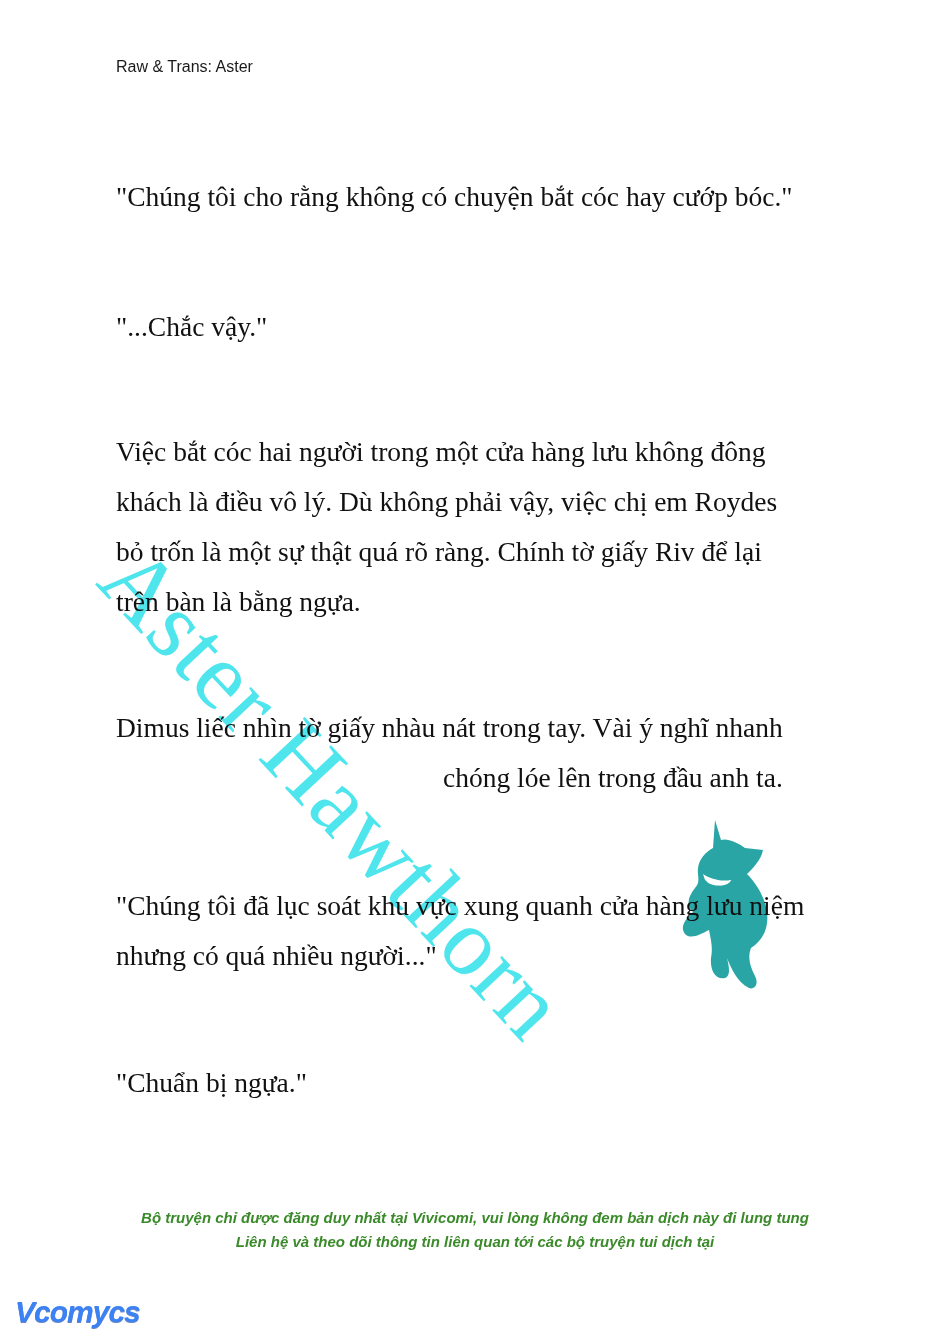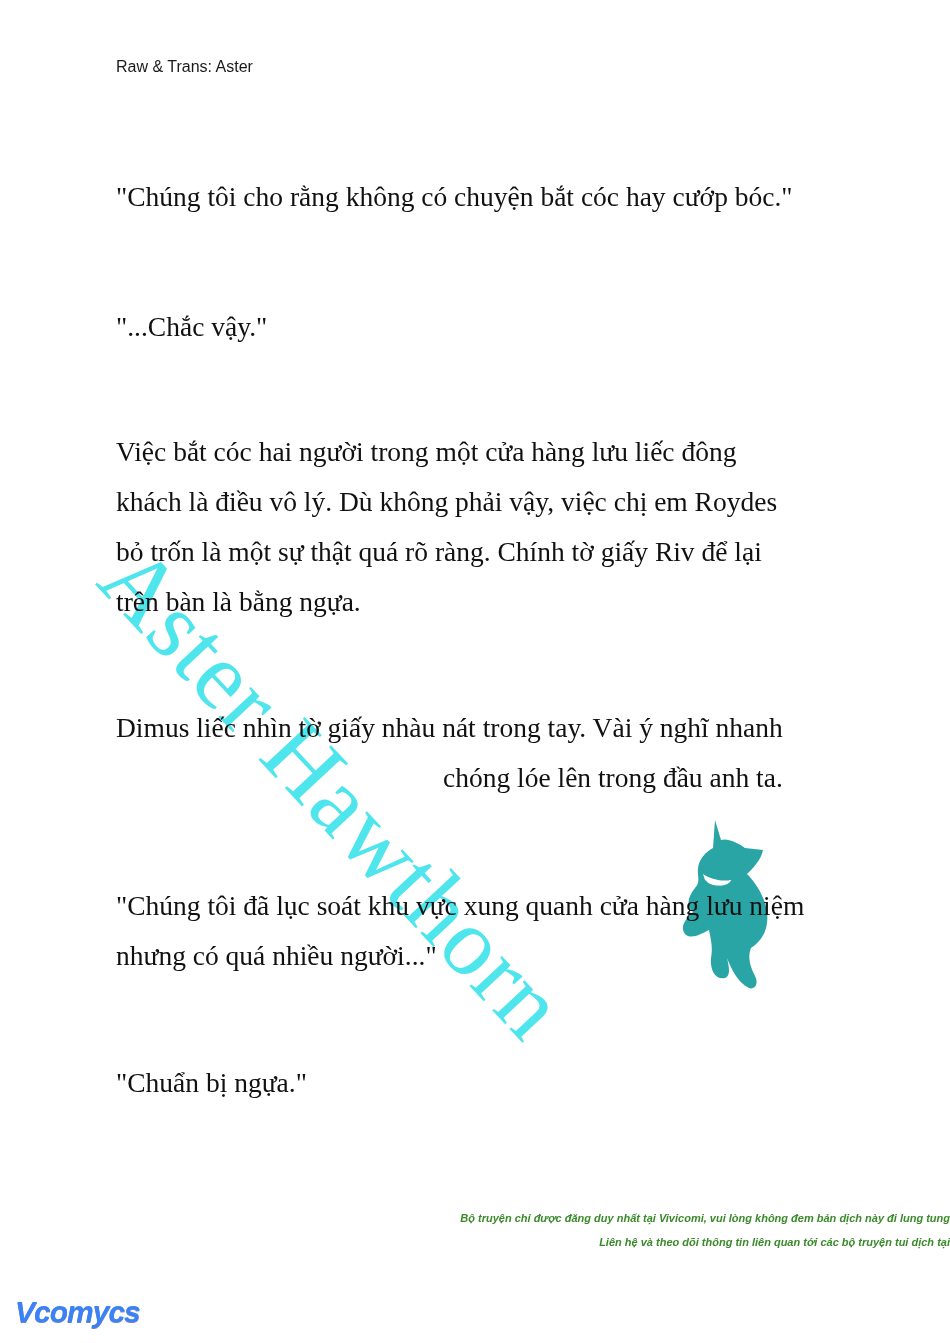--- a/index.html
+++ b/index.html
@@ -61,25 +61,25 @@
       top: 808px;
       width: 135px;
       height: 185px;
       z-index: 1;
     }
     .footer-notes {
       position: absolute;
       left: 0;
       top: 1206px;
       width: 950px;
-      text-align: right;
+      text-align: center;
       font-family: "Liberation Sans", sans-serif;
       font-style: italic;
       font-weight: bold;
-      font-size: 11px;
+      font-size: 15px;
       color: #3a8a2a;
       line-height: 24px;
     }
     .footer-notes .line { display: block; }
     .logo {
       position: absolute;
       left: 15px;
       top: 1295px;
       font-family: "Liberation Sans", sans-serif;
       font-style: italic;
@@ -99,21 +99,21 @@
 
   <div class="para" style="top:172px;">
     <span class="line">"Chúng tôi cho rằng không có chuyện bắt cóc hay cướp bóc."</span>
   </div>
 
   <div class="para" style="top:302px;">
     <span class="line">"...Chắc vậy."</span>
   </div>
 
   <div class="para" style="top:427px;">
-    <span class="line">Việc bắt cóc hai người trong một cửa hàng lưu liếc đông</span>
+    <span class="line">Việc bắt cóc hai người trong một cửa hàng lưu không đông</span>
     <span class="line">khách là điều vô lý. Dù không phải vậy, việc chị em Roydes</span>
     <span class="line">bỏ trốn là một sự thật quá rõ ràng. Chính tờ giấy Riv để lại</span>
     <span class="line">trên bàn là bằng ngựa.</span>
   </div>
 
   <div class="para" style="top:703px;text-align:right;">
     <span class="line">Dimus liếc nhìn tờ giấy nhàu nát trong tay. Vài ý nghĩ nhanh</span>
     <span class="line">chóng lóe lên trong đầu anh ta.</span>
   </div>
 

